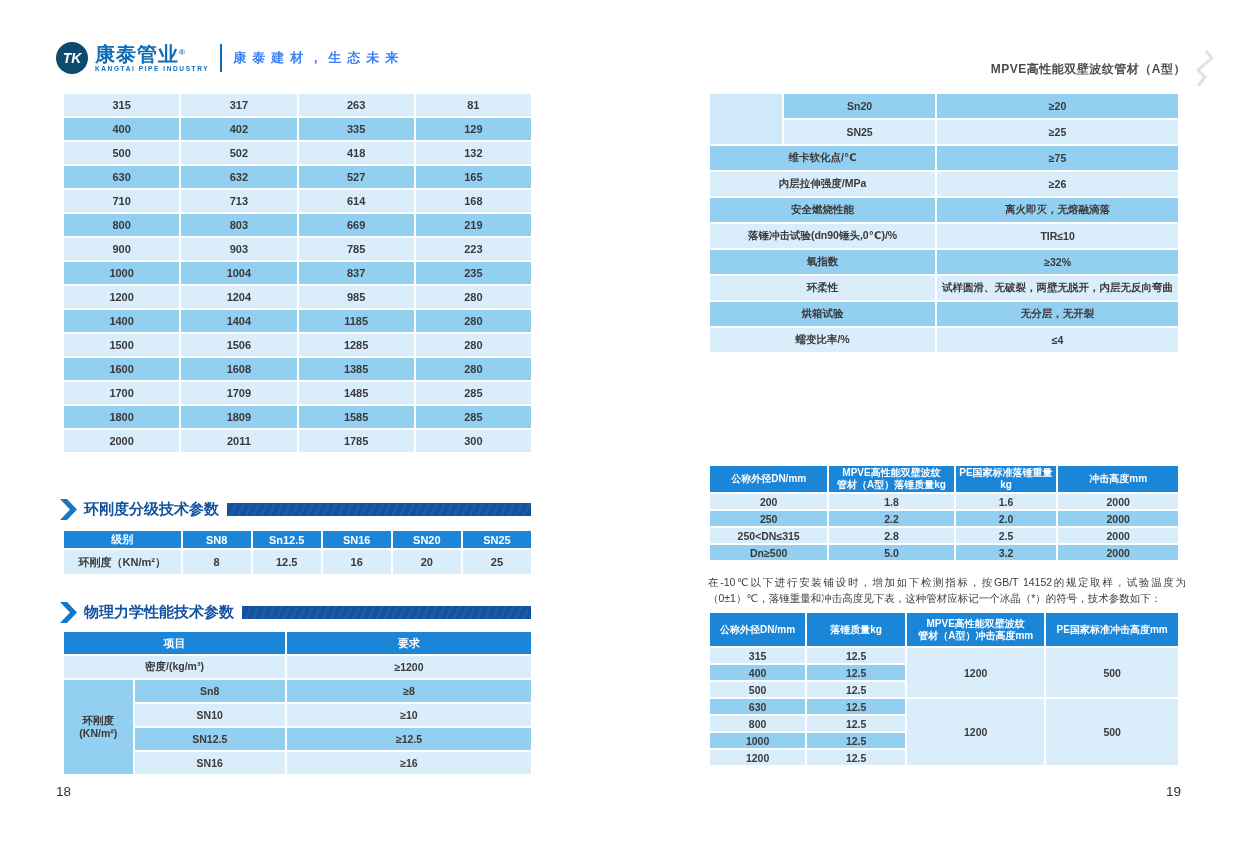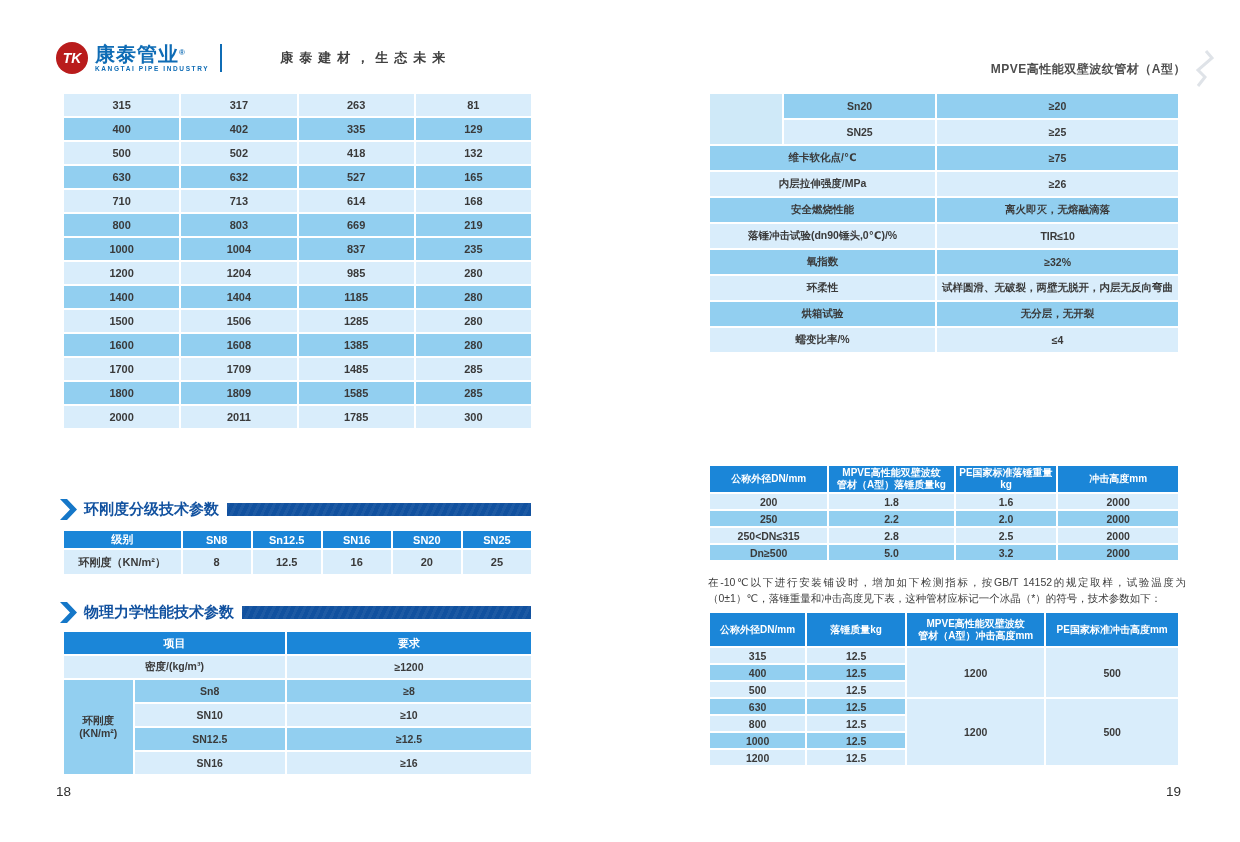--- a/index.html
+++ b/index.html
@@ -1,28 +1,28 @@
 <!DOCTYPE html>
 <html><head>
 <meta charset="utf-8">
 <style>
   html,body{margin:0;padding:0;background:#fff;}
   body{font-family:"Liberation Sans","DejaVu Sans",sans-serif;}
   .page{position:relative;width:1240px;height:842px;background:#ffffff;overflow:hidden;}
 
   
   .logo-row{position:absolute;left:56px;top:42px;display:flex;align-items:center;}
-  .logo-circle{width:32px;height:32px;border-radius:50%;background:#b91c1c;color:#fff;
+  .logo-circle{width:32px;height:32px;border-radius:50%;background:#0c4a6e;color:#fff;
     display:flex;align-items:center;justify-content:center;font-weight:bold;font-style:italic;font-size:14px;}
   .brand-block{margin-left:7px;line-height:1;}
   .brand-name{font-size:20px;font-weight:bold;color:#0f6cb5;letter-spacing:1px;}
   .brand-reg{font-size:8px;vertical-align:super;color:#0f6cb5;font-weight:bold;}
   .brand-sub{font-size:6.5px;color:#0f6cb5;letter-spacing:1.6px;font-weight:bold;margin-top:2px;}
   .logo-divider{width:2px;height:28px;background:#0f6cb5;margin:0 11px;}
-  .tagline{font-size:13px;font-weight:bold;color:#404040;letter-spacing:6px;margin-left:47px;}
+  .tagline{font-size:13px;font-weight:bold;color:#3b82f6;letter-spacing:6px;}
   .header-right{position:absolute;right:26px;top:48px;display:flex;align-items:center;gap:6px;}
   .header-right-title{font-size:12px;font-weight:bold;color:#4d4d4d;letter-spacing:0.5px;}
 
   
   table{border-collapse:separate;border-spacing:2px;table-layout:fixed;}
   td,th{text-align:center;vertical-align:middle;overflow:hidden;padding:0 2px;}
   th{background:#1b86d8;color:#fff;font-weight:bold;font-size:11px;}
   .t-light{background:#d9edfb;}
   .t-med{background:#92cff0;}
   .t-pale{background:#cfe9f8;}
@@ -132,20 +132,26 @@
           <td class="t-light">614</td>
           <td class="t-light">168</td>
         </tr>
         <tr>
           <td class="t-med">800</td>
           <td class="t-med">803</td>
           <td class="t-med">669</td>
           <td class="t-med">219</td>
         </tr>
         <tr>
+          <td class="t-light">900</td>
+          <td class="t-light">903</td>
+          <td class="t-light">785</td>
+          <td class="t-light">223</td>
+        </tr>
+        <tr>
           <td class="t-med">1000</td>
           <td class="t-med">1004</td>
           <td class="t-med">837</td>
           <td class="t-med">235</td>
         </tr>
         <tr>
           <td class="t-light">1200</td>
           <td class="t-light">1204</td>
           <td class="t-light">985</td>
           <td class="t-light">280</td>

